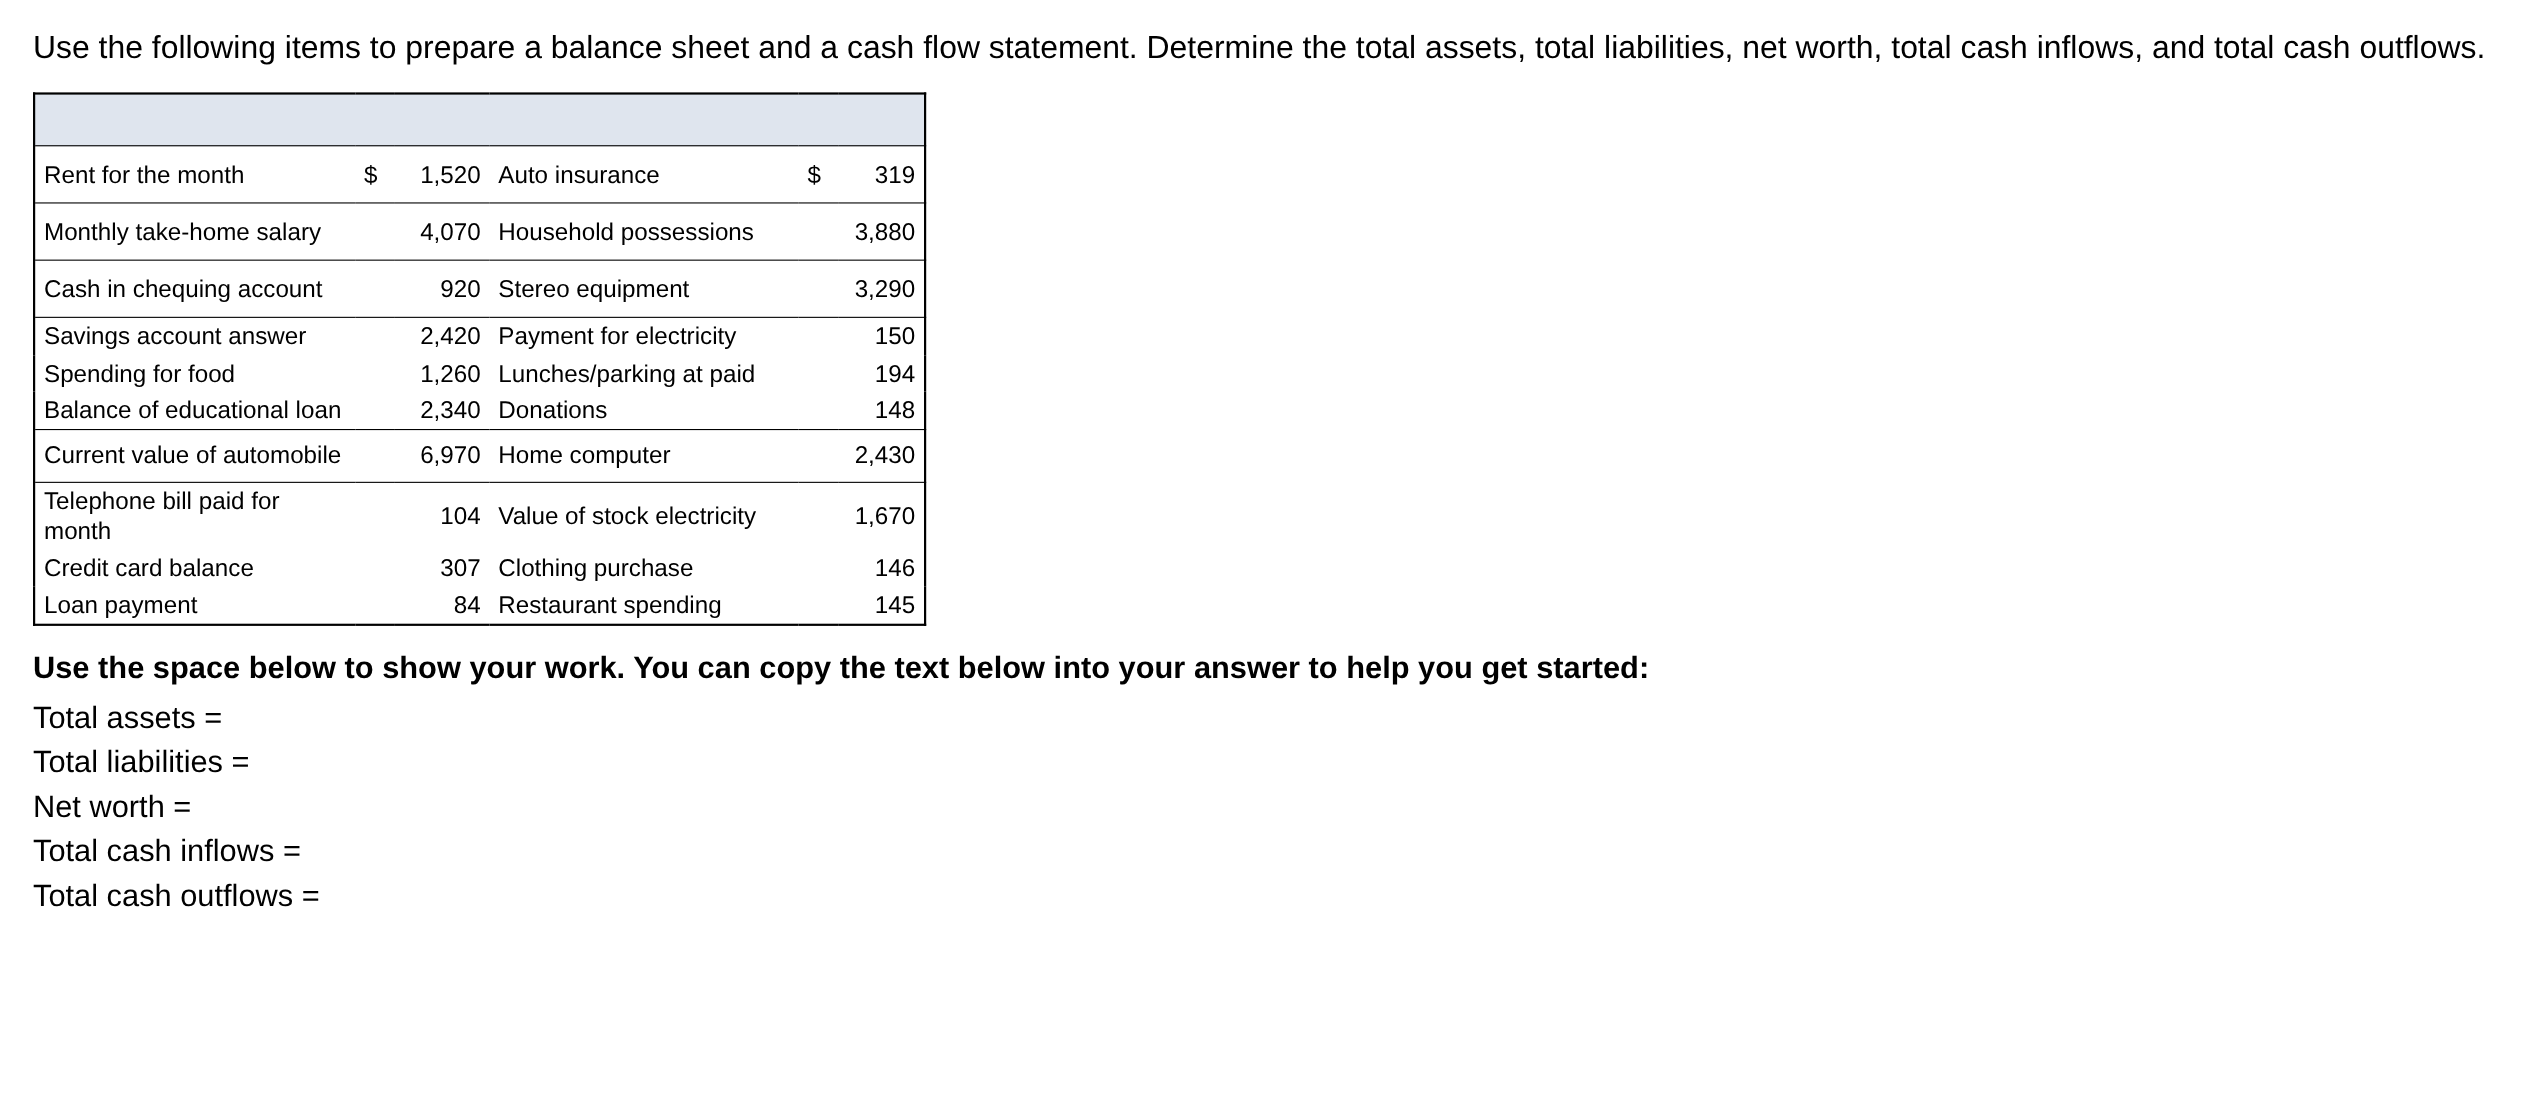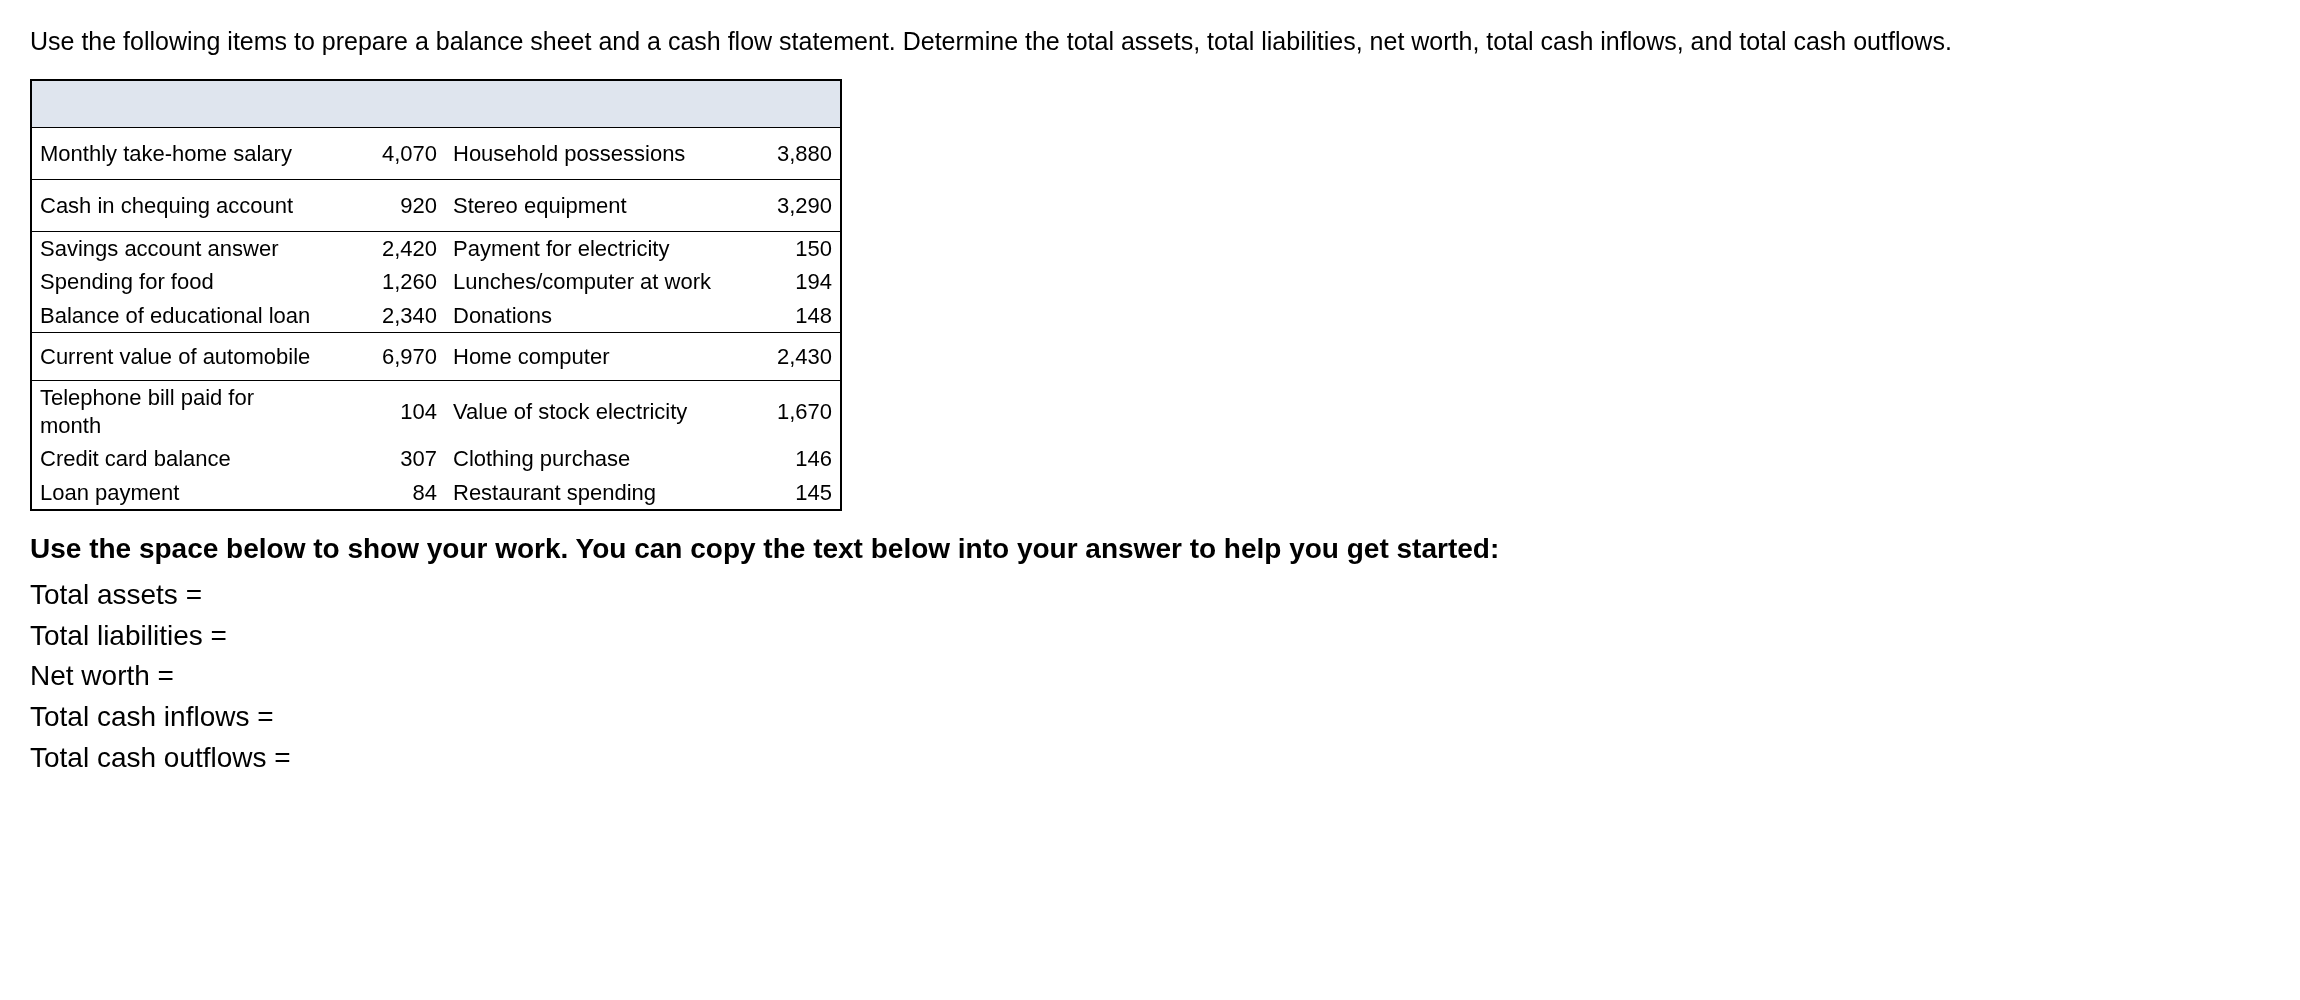--- a/index.html
+++ b/index.html
@@ -4,21 +4,21 @@
 <style>
   body {
     font-family: Arial, Helvetica, sans-serif;
     font-size: 25px;
     margin: 0;
     padding: 25px 30px;
     color: #000;
     background: #fff;
   }
   .question-text {
-    font-size: 25px;
+    font-size: 29px;
     line-height: 1.35;
     margin-bottom: 20px;
     font-weight: 400;
   }
   table.data {
     border-collapse: collapse;
     border: 2px solid #000;
     font-size: 22px;
   }
   table.data thead th {
@@ -56,20 +56,28 @@
 
 <div class="question-text">Use the following items to prepare a balance sheet and a cash flow statement. Determine the total assets, total liabilities, net worth, total cash inflows, and total cash outflows.</div>
 
 <table class="data">
   <thead>
     <tr>
         <th colspan="6"></th>
       </tr>
   </thead>
   <tbody>
+    <tr style="height:52px;">
+      <td class="label-l">Rent for the month</td>
+      <td class="sym">$</td>
+      <td class="num-l">1,520</td>
+      <td class="label-r">Auto insurance</td>
+      <td class="sym2">$</td>
+      <td class="num-r">319</td>
+    </tr>
     <tr class="section-top" style="height:52px;">
       <td class="label-l">Monthly take-home salary</td>
       <td class="sym"></td>
       <td class="num-l">4,070</td>
       <td class="label-r">Household possessions</td>
       <td class="sym2"></td>
       <td class="num-r">3,880</td>
     </tr>
     <tr class="section-top" style="height:52px;padding-left:16px;">
       <td class="label-l">Cash in chequing account</td>
@@ -84,21 +92,21 @@
       <td class="sym"></td>
       <td class="num-l">2,420</td>
       <td class="label-r">Payment for electricity</td>
       <td class="sym2"></td>
       <td class="num-r">150</td>
     </tr>
     <tr>
       <td class="label-l">Spending for food</td>
       <td class="sym"></td>
       <td class="num-l">1,260</td>
-      <td class="label-r">Lunches/computer at work</td>
+      <td class="label-r">Lunches/parking at paid</td>
       <td class="sym2"></td>
       <td class="num-r">194</td>
     </tr>
     <tr>
       <td class="label-l">Balance of educational loan</td>
       <td class="sym"></td>
       <td class="num-l">2,340</td>
       <td class="label-r">Donations</td>
       <td class="sym2"></td>
       <td class="num-r">148</td>

